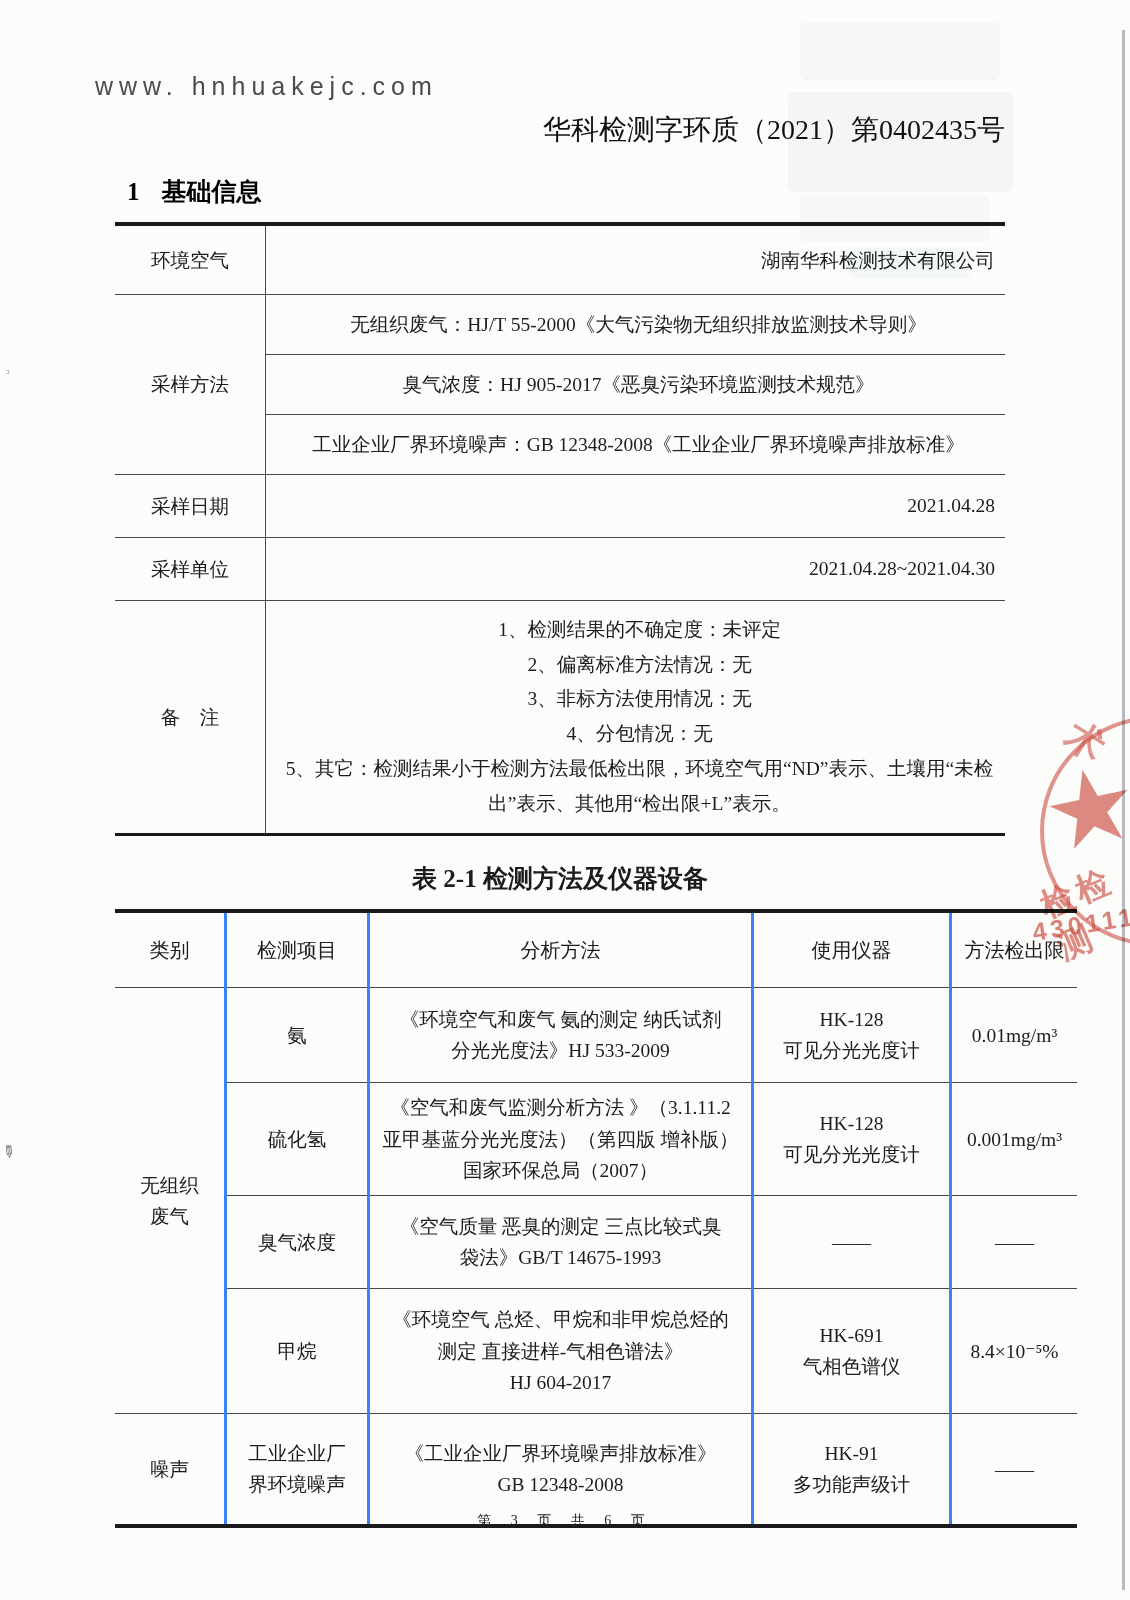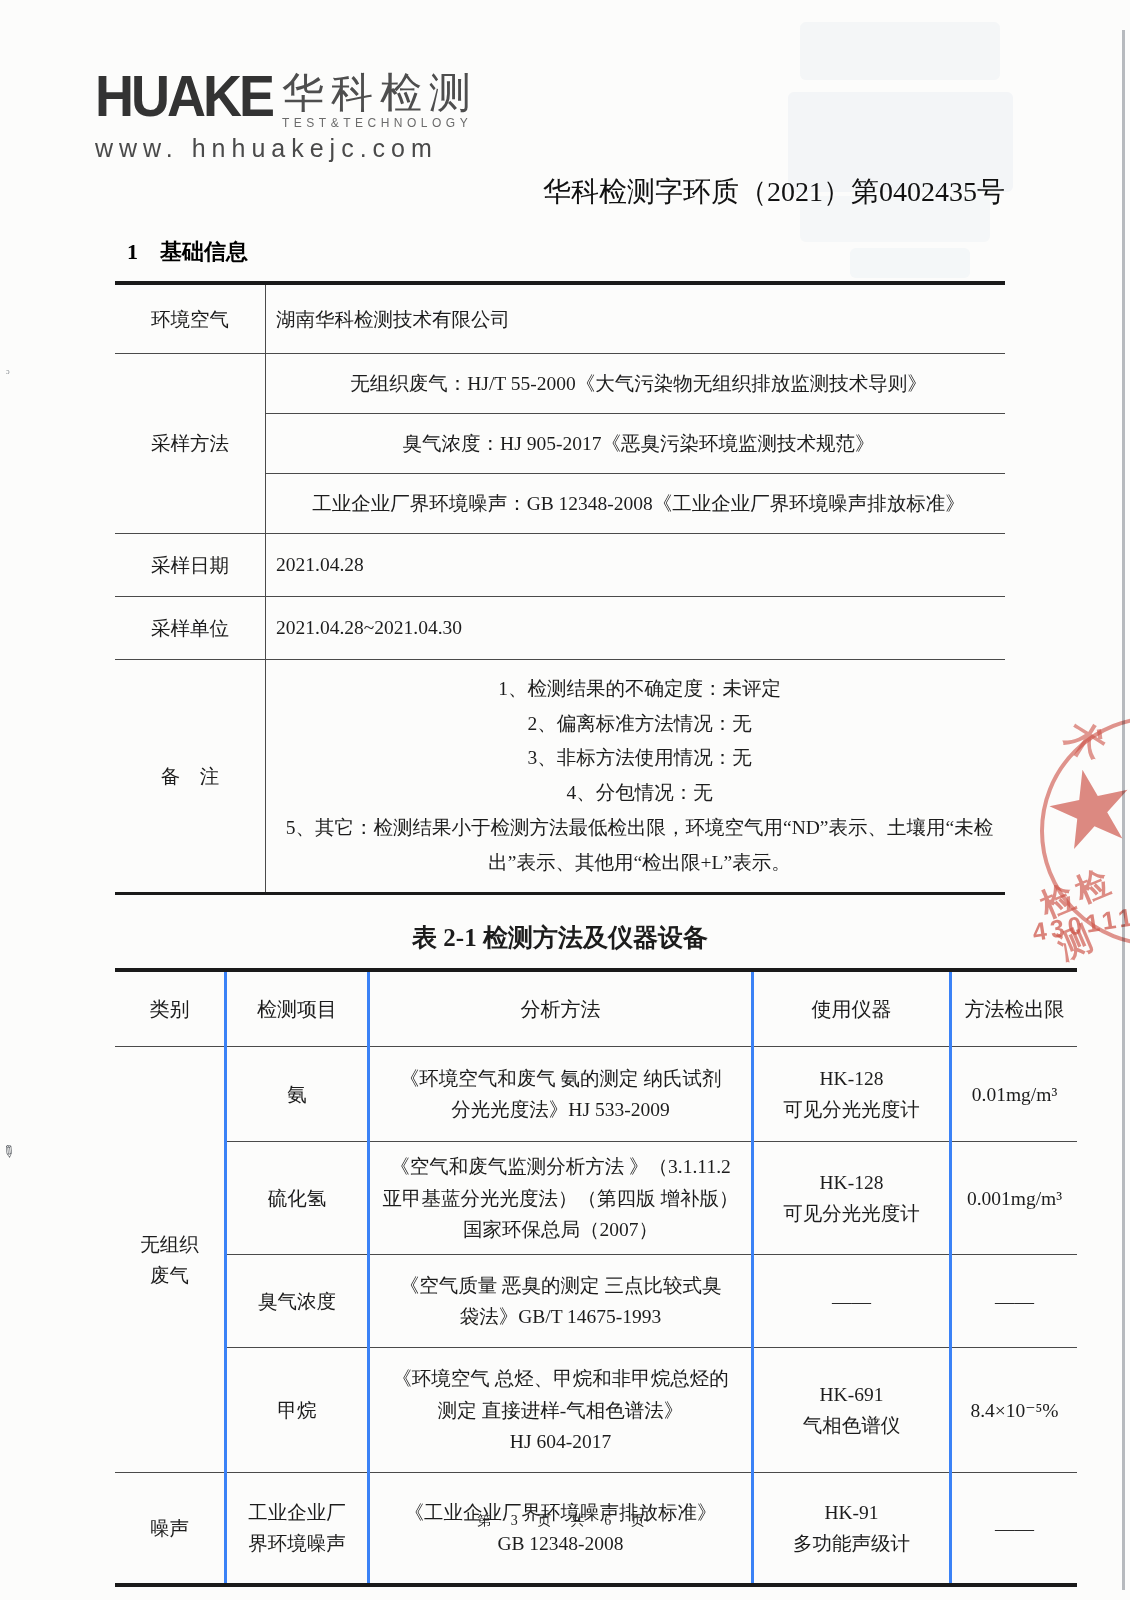--- a/index.html
+++ b/index.html
@@ -31,35 +31,35 @@
     font-family:"Liberation Sans","DejaVu Sans",sans-serif;
     font-size:12px;letter-spacing:4.5px;color:#6b6b6b;margin-top:2px;
   }
   .website{
     font-family:"Liberation Sans","DejaVu Sans",sans-serif;
     font-size:25px;letter-spacing:6px;color:#4a4a4a;margin-top:4px;
   }
   .doc-number{font-size:28px;margin-top:10px;color:#111;text-align:right;}
 
   
-  .sec-title{margin-top:26px;font-size:22px;font-weight:bold;color:#000;}
+  .sec-title{margin-top:26px;font-size:25px;font-weight:bold;color:#000;}
   .sec-title .num{margin-left:12px;}
   .sec-title .txt{margin-left:22px;}
   .tbl-title{margin-top:26px;text-align:center;font-size:25px;font-weight:bold;}
 
   
   table{border-collapse:collapse;width:890px;table-layout:fixed;}
   td,th{font-weight:normal;vertical-align:middle;}
   .ml{white-space:pre-line;}
 
   .t1{margin-top:14px;border-top:4px solid #1a1a1a;border-bottom:3px solid #1a1a1a;font-size:19.5px;}
   .t1 td{border-top:1px solid #4a4a4a;padding:6px 10px;}
   .t1 tr:first-child td{border-top:none;}
   .t1 .lab{width:130px;text-align:center;border-right:1px solid #4a4a4a;}
-  .t1 .val-c{text-align:left;}
+  .t1 .val-c{text-align:right;}
   .t1 .val-l{text-align:center;padding-left:16px;}
   .t1 .h56{height:56px;} .t1 .h47{height:47px;} .t1 .h50{height:50px;}
   .t1 .remark{line-height:1.78;padding:12px 8px 12px 16px;}
 
   .t2{margin-top:14px;border-top:4px solid #1a1a1a;border-bottom:4px solid #1a1a1a;font-size:19.5px;text-align:center;}
   .t2 th,.t2 td{border:1px solid #4a4a4a;border-left:none;border-right:3px solid #3b82f6;padding:6px 6px;line-height:1.6;}
   .t2 th{font-size:20px;}
   .t2 th:last-child,.t2 td:last-child{border-right:none;}
   .t2 tr:first-child th{border-top:none;}
   .t2 .c-cat{width:97px;} .c-item{width:128px;} .c-method{width:369px;} .c-inst{width:183px;} .c-lim{width:113px;}
@@ -115,27 +115,20 @@
   <div class="ghost g2"></div>
   <div class="ghost g3"></div>
   <div class="ghost g4"></div>
   <div class="edge-line"></div>
   <span class="speck1">ᵓ</span>
   <span class="speck2">✎</span>
 
   <div class="content">
 
     <div class="logo-block">
-      <div class="logo-row">
-        <div class="brand-en">HUAKE</div>
-        <div class="brand-cn-wrap">
-          <div class="brand-cn">华科检测</div>
-          <div class="tagline">TEST&amp;TECHNOLOGY</div>
-        </div>
-      </div>
       <div class="website">www. hnhuakejc.com</div>
       <div class="doc-number">华科检测字环质（2021）第0402435号</div>
     </div>
 
     <div class="sec-title">
       <span class="num">1</span><span class="txt">基础信息</span>
     </div>
 
     <table class="t1">
       <tbody>

